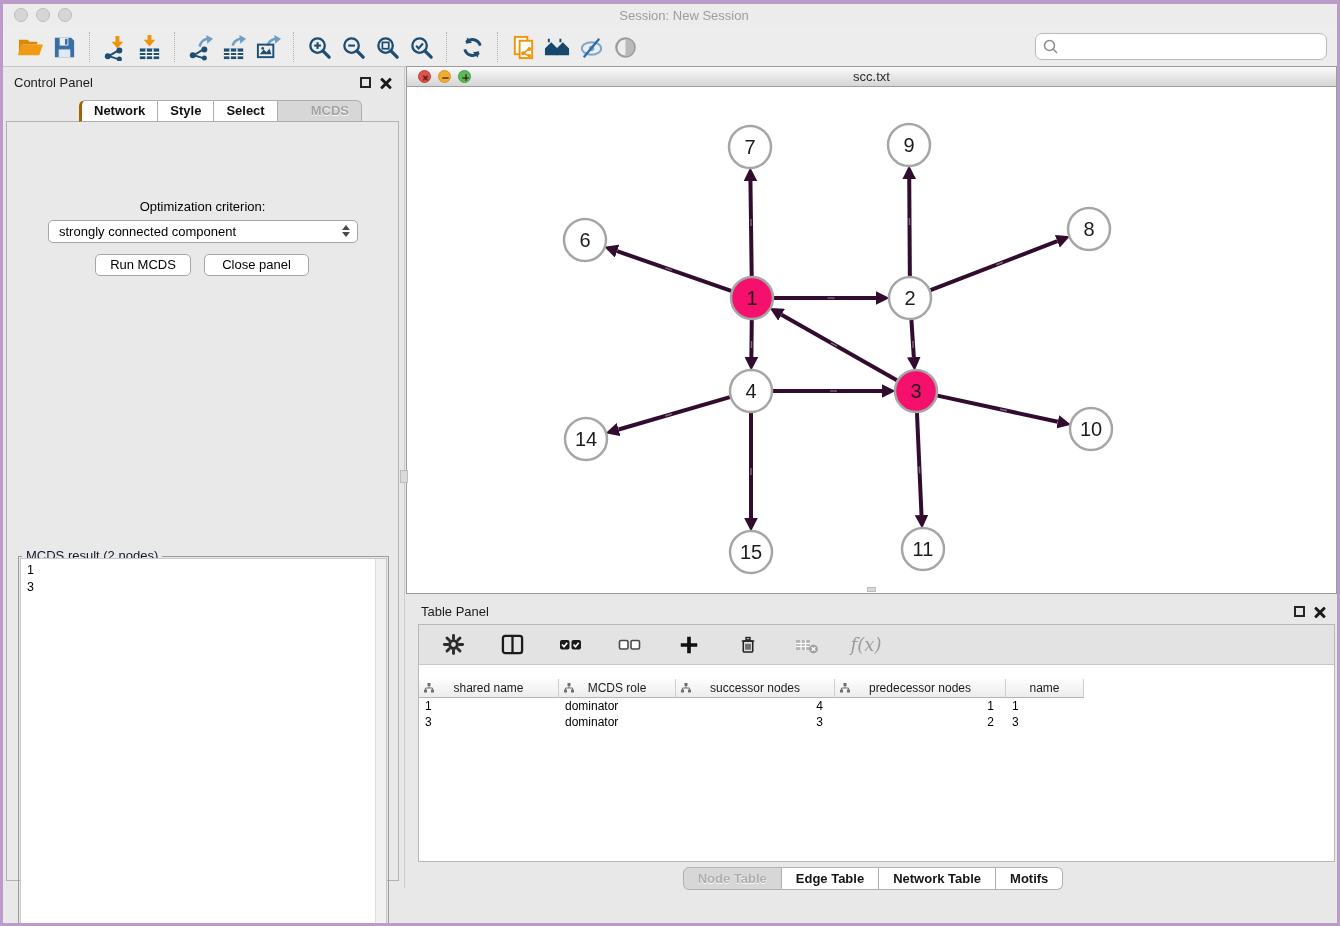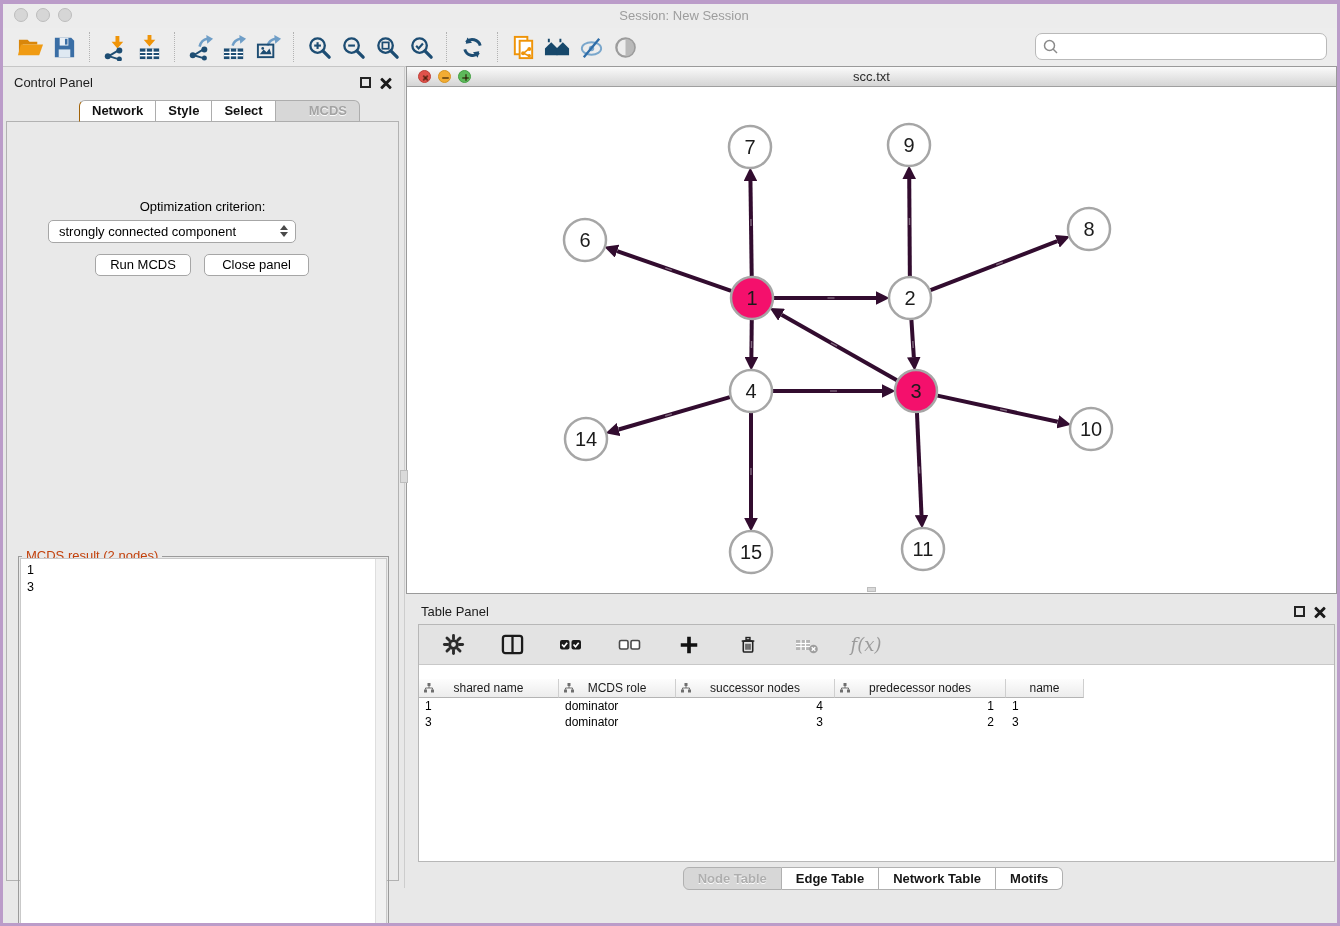--- a/index.html
+++ b/index.html
@@ -25,34 +25,34 @@
   
   .cpanel { position:absolute; left:0; top:63px; width:402px; height:822px; }
   .panel-title { font-size:13px; color:#1c1c1c; }
   .float-ic { width:11px; height:11px; border:2px solid #242424; display:inline-block; }
   .xicon { position:relative; width:12px; height:12px; display:inline-block; }
   .xicon:before,.xicon:after { content:""; position:absolute; left:-1px; top:5px; width:14px; height:3px; background:#1b1b1b; border-radius:1px; }
   .xicon:before { transform:rotate(45deg); } .xicon:after { transform:rotate(-45deg); }
 
   .cp-tabs { position:absolute; left:76px; top:33px; display:flex; z-index:3; }
   .tab { height:22px; line-height:20px; padding:0 12px; background:#fff; border:1px solid #adadad; border-left:none; font-size:13px; font-weight:700; color:#111; text-align:center; cursor:pointer; }
-  .tab:first-child { border-left:1px solid #a16207; border-radius:6px 0 0 0; }
+  .tab:first-child { border-left:3px solid #a16207; border-radius:6px 0 0 0; }
   .tab:last-child { border-radius:0 6px 0 0;padding-left:33px; }
   .tab.sel { background:#d7d7d7; color:#a3a3a3; text-shadow:0 1px 0 rgba(255,255,255,.9); }
 
   .cp-content { position:absolute; left:3px; top:54px; width:393px; height:760px; background:#e9e9e9; border:1px solid #b2b2b2; }
   .opt-label { position:absolute; width:100%; text-align:center; top:77px; font-size:13px; color:#000; }
-  .combo { position:absolute; left:41px; top:98px; width:248px; height:23px; background:#fff; border:1px solid #a6a6a6; border-radius:5px; font-size:13px; display:flex; align-items:center; padding:0 22px 0 10px; cursor:pointer; }
+  .combo { position:absolute; left:41px; top:98px; width:310px; height:23px; background:#fff; border:1px solid #a6a6a6; border-radius:5px; font-size:13px; display:flex; align-items:center; padding:0 22px 0 10px; cursor:pointer; }
   .combo .stepper { position:absolute; right:7px; top:4px; display:flex; flex-direction:column; gap:2px; }
   .tri-up { width:0; height:0; border-left:4px solid transparent; border-right:4px solid transparent; border-bottom:5px solid #4a4a4a; }
   .tri-dn { width:0; height:0; border-left:4px solid transparent; border-right:4px solid transparent; border-top:5px solid #4a4a4a; }
   .btn { position:absolute; height:22px; background:#fff; border:1px solid #a6a6a6; border-radius:5px; font-size:13px; text-align:center; line-height:20px; cursor:pointer; color:#000; }
 
   .groupbox { position:absolute; left:11px; top:434px; width:371px; height:380px; border:1px solid #9b9b9b; }
-  .groupbox .legend { position:absolute; top:-9px; left:3px; background:#e9e9e9; padding:0 4px; font-size:13px; color:#c2410c; }
+  .groupbox .legend { position:absolute; top:-9px; left:3px; background:#e9e9e9; padding:0 4px; font-size:13px; color:#0f172a; }
   .gb-text { position:absolute; inset:1px; background:#fff; border:1px solid #c9c9c9; font-size:12.5px; line-height:17px; padding:3px 6px; color:#000; white-space:pre-line; }
   .gb-scroll { position:absolute; top:2px; bottom:2px; right:2px; width:11px; background:#f1f1f1; border-left:1px solid #dedede; }
 
   
   .netframe { position:absolute; left:403px; top:62px; width:931px; height:528px; border:1px solid #9a9a9a; background:#fff; }
   .nf-titlebar { position:absolute; left:0; top:0; width:100%; height:20px; background:linear-gradient(#fafafa,#d5d5d5); border-bottom:1px solid #9f9f9f; }
   .nf-title { position:absolute; width:100%; text-align:center; top:2px; font-size:13px; color:#2b2b2b; }
   .tl { position:absolute; top:3px; width:13px; height:13px; border-radius:50%; cursor:pointer; }
   .tl i { position:absolute; left:3px; top:5.5px; width:7px; height:2px; background:rgba(40,20,0,.55); border-radius:1px; display:block; }
   .tl.red { left:11px; background:#e0524b; border:1px solid #bf4038; }

